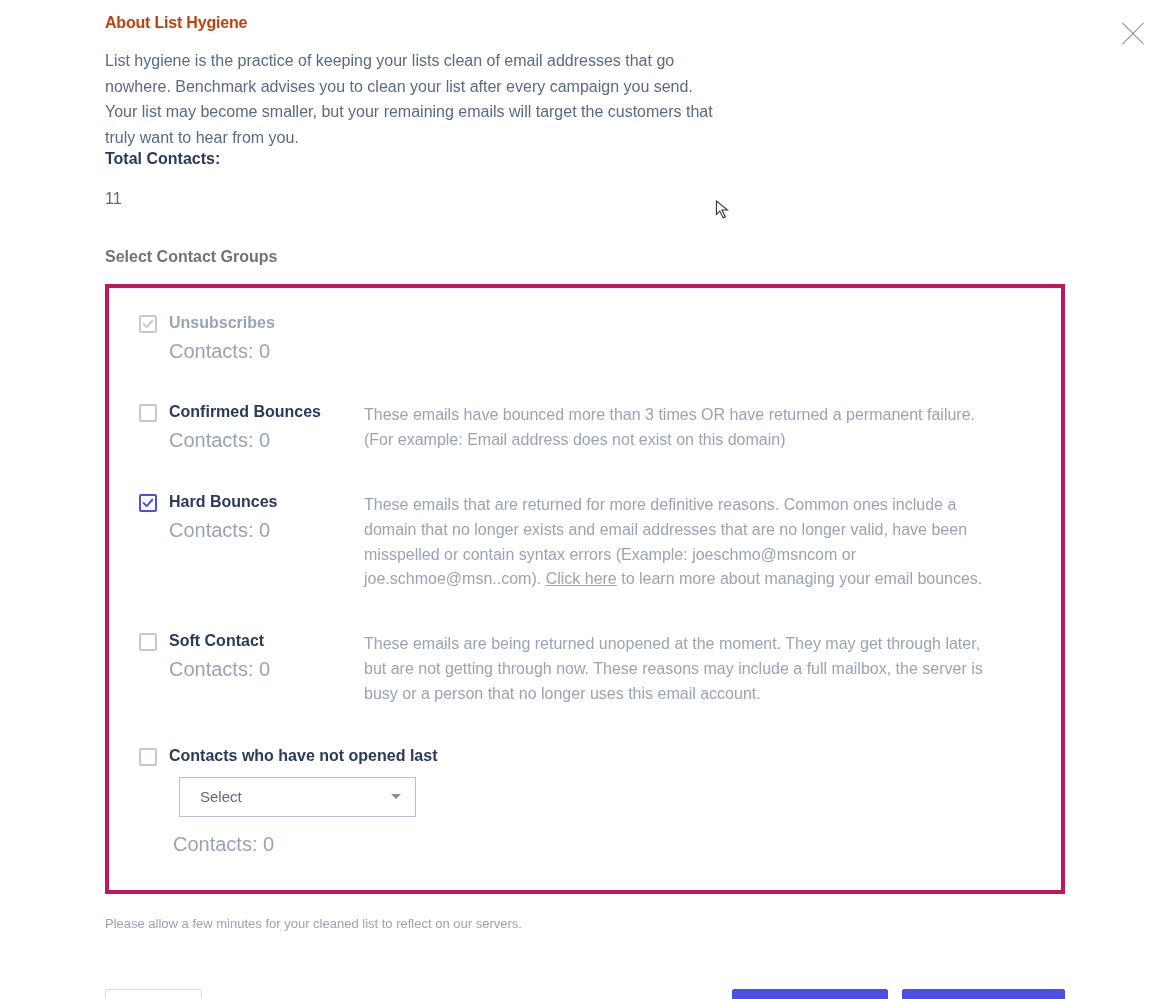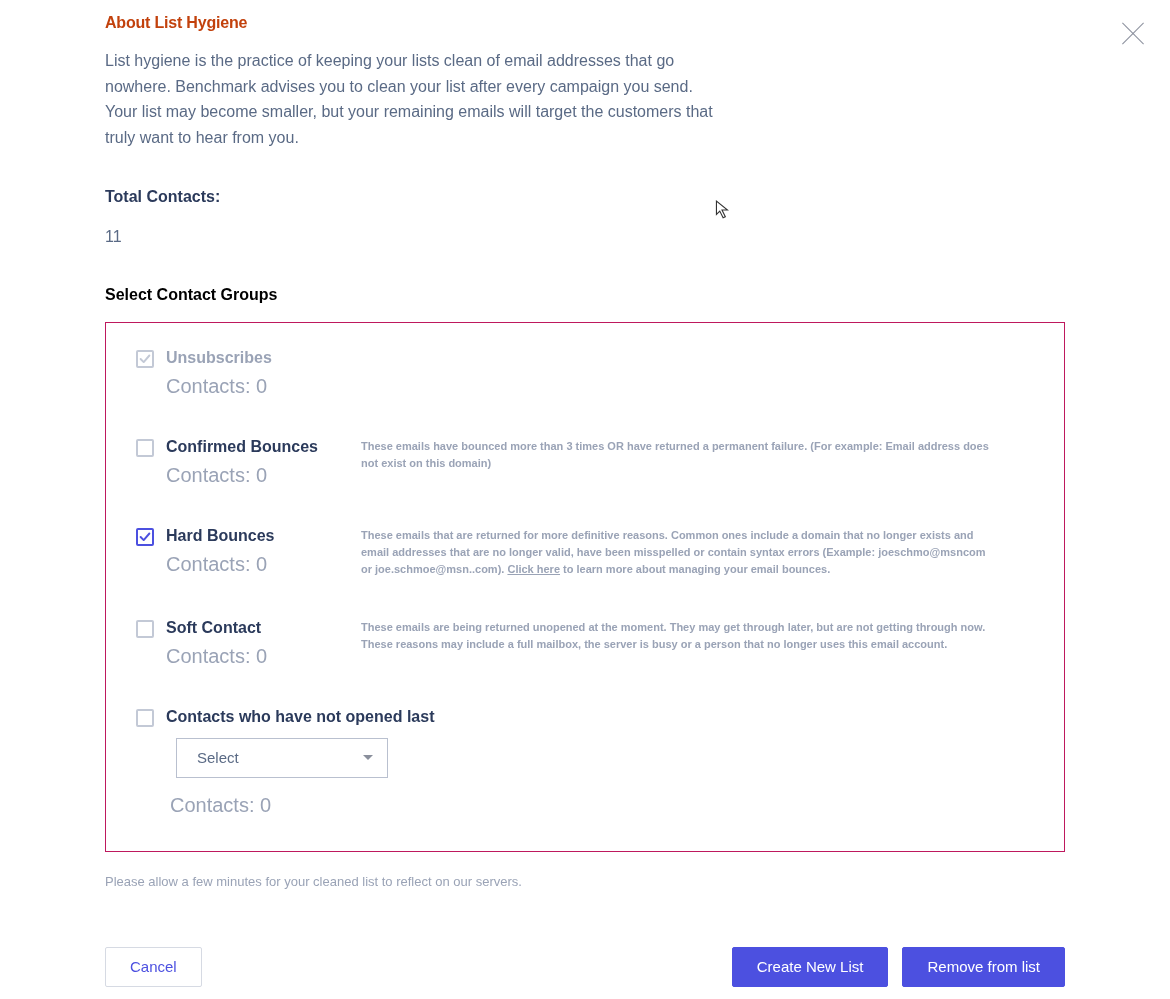--- a/index.html
+++ b/index.html
@@ -38,41 +38,40 @@
       font-weight: 700;
       color: #c2410c;
       margin-bottom: 16px;
       letter-spacing: -0.2px;
     }
     .header-desc {
       font-size: 16px;
       color: #5a6a85;
       line-height: 1.6;
       max-width: 620px;
-      margin-bottom: 38px;
     }
     .total-label {
       font-size: 16px;
       font-weight: 700;
       color: #2b3a5b;
       margin-bottom: 22px;
     }
     .total-value {
       font-size: 16px;
       color: #5a6a85;
       margin-bottom: 40px;
     }
     .groups-title {
       font-size: 16px;
       font-weight: 700;
-      color: #000000;
+      color: #737373;
       margin-bottom: 18px;
     }
     .panel {
-      border: 1px solid #be185d;
+      border: 4px solid #be185d;
       background: #fff;
       padding: 26px 30px;
     }
     .grp {
       display: flex;
       align-items: flex-start;
       margin-bottom: 40px;
     }
     .grp:last-child { margin-bottom: 0; margin-top: 20px; }
     .cbx-col { width: 30px; flex-shrink: 0; padding-top: 1px;}
@@ -102,32 +101,31 @@
       color: #2b3a5b;
     }
     .grp-label.disabled { color: #9aa3b6; }
     .grp-contacts {
       font-size: 20px;
       color: #9aa3b6;
       margin-top: 8px;
     }
     .desc-col {
       flex: 1;
-      font-size: 11px;
+      font-size: 16px;
       color: #9aa3b6;
       line-height: 1.55;
       padding-right: 40px;
-      font-weight: bold;
     }
     .desc-col a { color: #9aa3b6; text-decoration: underline; cursor: pointer; text-align: center;}
 
     .notopen-inner { padding-left: 0px; }
     .select-box {
       margin: 12px 0 16px 10px;
-      width: 212px;
+      width: 237px;
       height: 40px;
       border: 1px solid #b9c0cf;
       display: flex;
       align-items: center;
       justify-content: space-between;
       padding: 0 14px 0 20px;
       cursor: pointer;
     }
     .select-box span { color: #5a6a85; font-size: 15px;}
     .select-caret {

